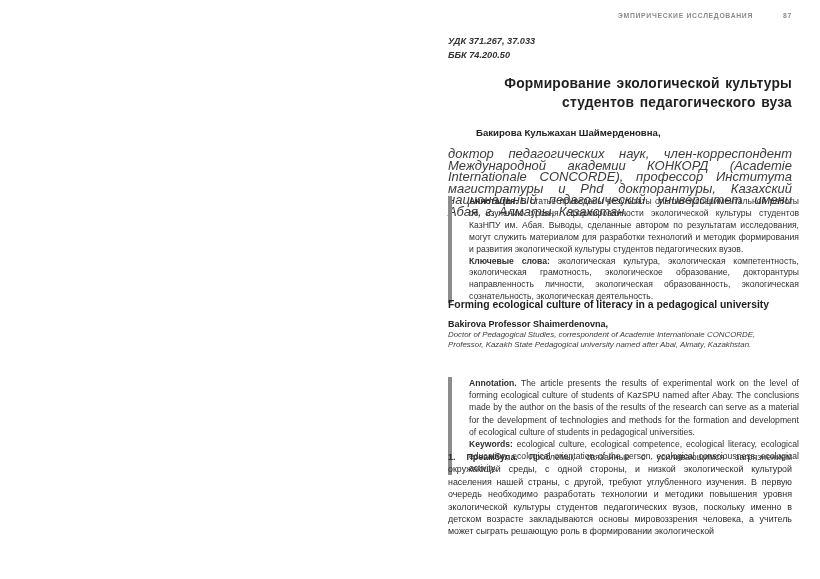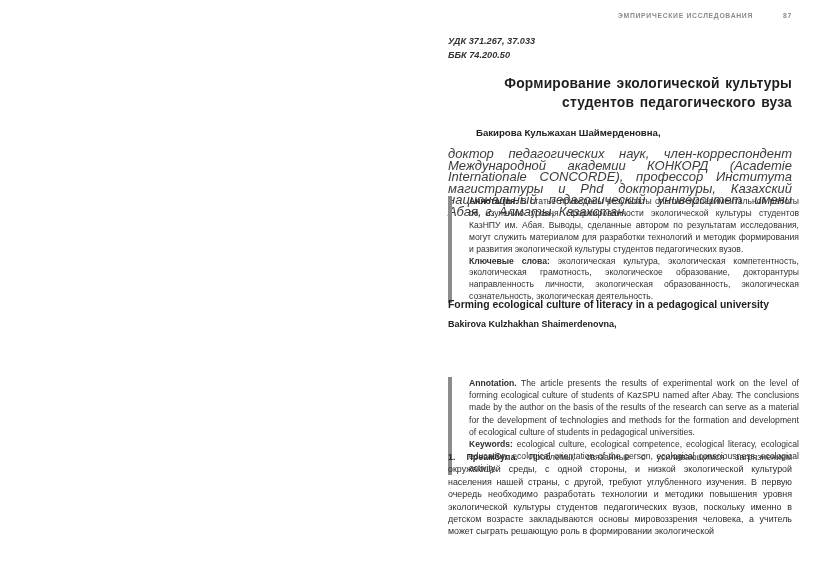--- a/index.html
+++ b/index.html
@@ -125,22 +125,23 @@
 
   <div class="col affil-ru">доктор педагогических наук, член-корреспондент Международной академии КОНКОРД (Academie Internationale CONCORDE), профессор Института магистратуры и Phd докторантуры, Казахский национальный педагогический университет имени Абая, г. Алматы, Казахстан.</div>
 
   <div class="col abstract-block abstract-ru">
     <b>Аннотация.</b><span> В статье приведены результаты опытно-экспериментальной работы по изучению уровня сформированности экологической культуры студентов КазНПУ им. Абая. Выводы, сделанные автором по результатам исследования, могут служить материалом для разработки технологий и методик формирования и развития экологической культуры студентов педагогических вузов.</span><br>
     <b>Ключевые слова:</b><span> экологическая культура, экологическая компетентность, экологическая грамотность, экологическое образование, докторантуры направленность личности, экологическая образованность, экологическая сознательность, экологическая деятельность.</span>
   </div>
 
   <h2 class="col title-en" style="margin:0">Forming ecological culture of literacy in a pedagogical university</h2>
 
-  <div class="col author-name-en">Bakirova Kulzhakhan Shaimerdenovna,</div>
+  <div class="col author-name-en">Bakirova Professor Shaimerdenovna,</div>
 
+  <div class="col affil-en">Doctor of Pedagogical Studies, correspondent of Academie Internationale CONCORDE, Professor, Kazakh State Pedagogical university named after Abai, Almaty, Kazakhstan.</div>
 
   <div class="col abstract-block abstract-en">
     <b>Annotation.</b><span> The article presents the results of experimental work on the level of forming ecological culture of students of KazSPU named after Abay. The conclusions made by the author on the basis of the results of the research can serve as a material for the development of technologies and methods for the formation and development of ecological culture of students in pedagogical universities.</span><br>
     <b>Keywords:</b><span> ecological culture, ecological competence, ecological literacy, ecological education, ecological orientation of the person, ecological consciousness, ecological activity.</span>
   </div>
 
   <div class="col body-para">
     <b>1. Преамбула.</b><span> Проблемы, связанные с усиливающимся загрязнением окружающей среды, с одной стороны, и низкой экологической культурой населения нашей страны, с другой, требуют углубленного изучения. В первую очередь необходимо разработать технологии и методики повышения уровня экологической культуры студентов педагогических вузов, поскольку именно в детском возрасте закладываются основы мировоззрения человека, а учитель может сыграть решающую роль в формировании экологической</span>
   </div>
 

